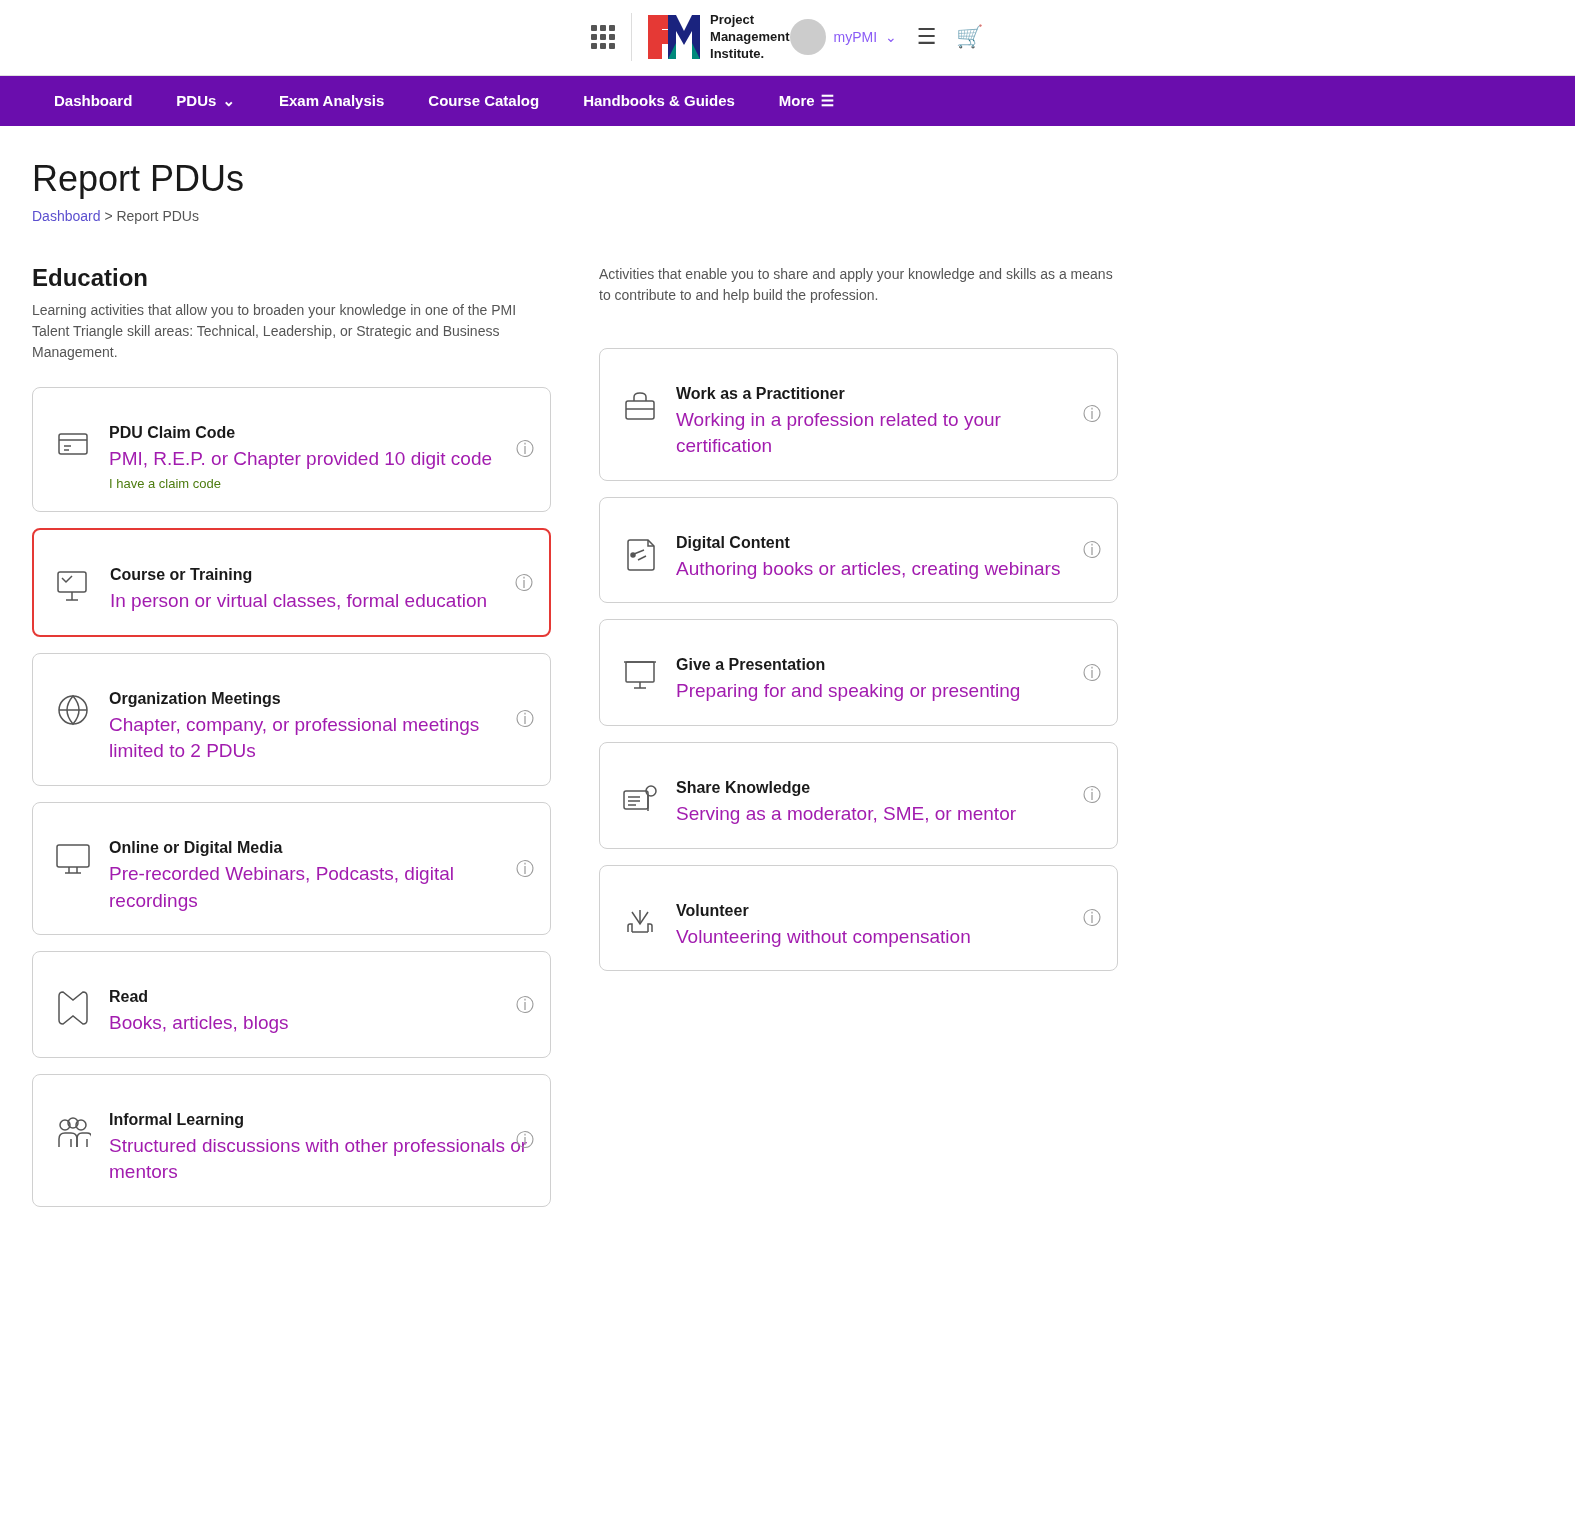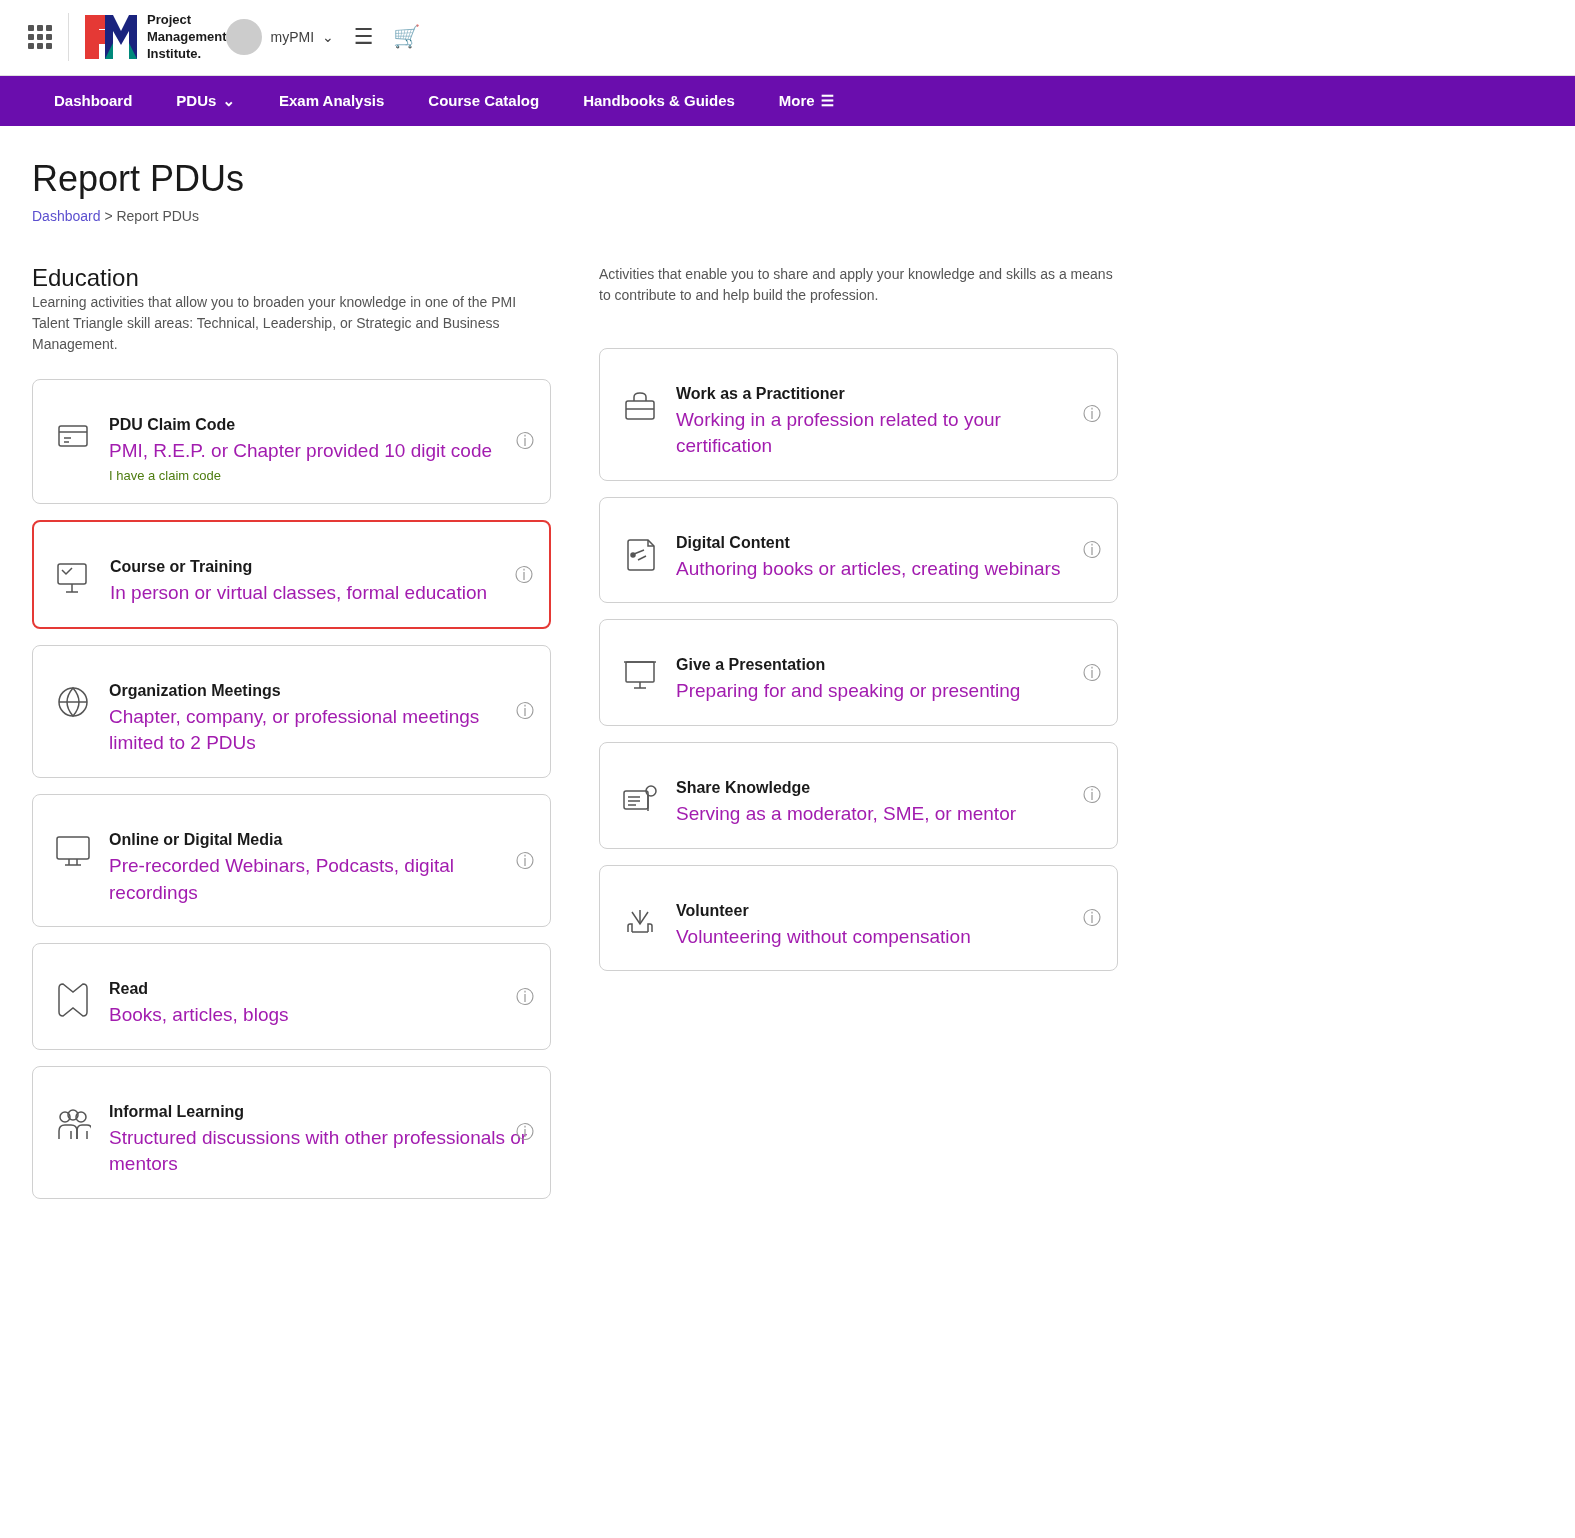--- a/index.html
+++ b/index.html
@@ -2,33 +2,33 @@
 <html><head>
   <meta charset="utf-8">
   <style>
     * { box-sizing: border-box; margin: 0; padding: 0; }
     body { font-family: -apple-system, BlinkMacSystemFont, 'Segoe UI', Arial, sans-serif; background: #fff; color: #333; }
 
     
     .top-bar {
       display: flex;
       align-items: center;
-      justify-content: flex-start;
+      justify-content: center;
       padding: 12px 28px;
       border-bottom: 1px solid #e0e0e0;
       background: #fff;
     }
     .top-bar-left { display: flex; align-items: center; gap: 16px; }
     .grid-icon { display: grid; grid-template-columns: repeat(3, 6px); gap: 3px; cursor: pointer; }
     .grid-icon span { width: 6px; height: 6px; background: #555; border-radius: 1px; display: block; }
     .logo-divider { width: 1px; height: 48px; background: #ddd; }
     .logo { display: flex; align-items: center; gap: 10px; }
     .logo-text { font-size: 13px; font-weight: 600; color: #1a1a1a; line-height: 1.3; }
     .top-bar-right { display: flex; align-items: center; gap: 20px; }
-    .my-pmi { display: flex; align-items: center; gap: 8px; cursor: pointer; font-size: 14px; color: #404040; font-weight: 500; }
+    .my-pmi { display: flex; align-items: center; gap: 8px; cursor: pointer; font-size: 14px; color: #8b5cf6; font-weight: 500; }
     .avatar { width: 36px; height: 36px; border-radius: 50%; background: #ccc; }
     .top-icon { font-size: 22px; cursor: pointer; color: #444; }
 
     
     nav {
       background: #6a0dad;
       display: flex;
       align-items: center;
       padding: 0 32px;
       gap: 0;
@@ -49,21 +49,21 @@
     
     .page-content { padding: 32px 32px 48px; max-width: 1150px; }
     .page-title { font-size: 36px; font-weight: 400; color: #1a1a1a; margin-bottom: 8px; }
     .breadcrumb { font-size: 14px; color: #555; margin-bottom: 40px; }
     .breadcrumb a { color: #5b4fcf; text-decoration: none; }
     .breadcrumb span { color: #555; }
 
     
     .two-col { display: grid; grid-template-columns: 1fr 1fr; gap: 48px; }
 
-    .section-title { font-size: 24px; font-weight: 400; color: #1a1a1a; }
+    .section-title { font-size: 24px; font-weight: 700; color: #1a1a1a; margin-bottom: 8px; }
     .section-desc { font-size: 14px; color: #555; line-height: 1.5; margin-bottom: 24px; min-height: 60px; }
 
     
     .card {
       border: 1px solid #d0d0d0;
       border-radius: 8px;
       padding: 36px 20px 20px 20px;
       margin-bottom: 16px;
       display: flex;
       align-items: flex-start;

